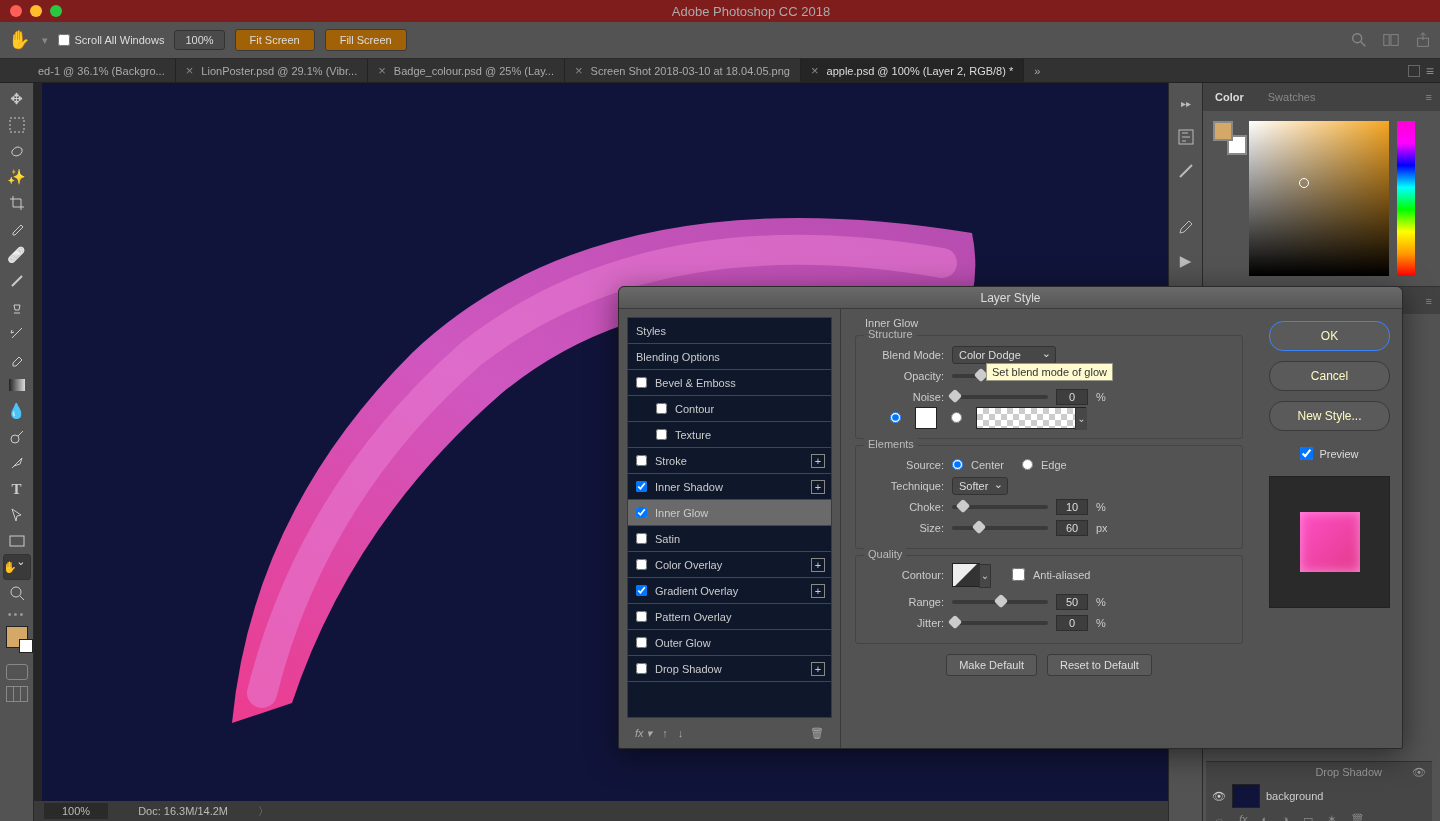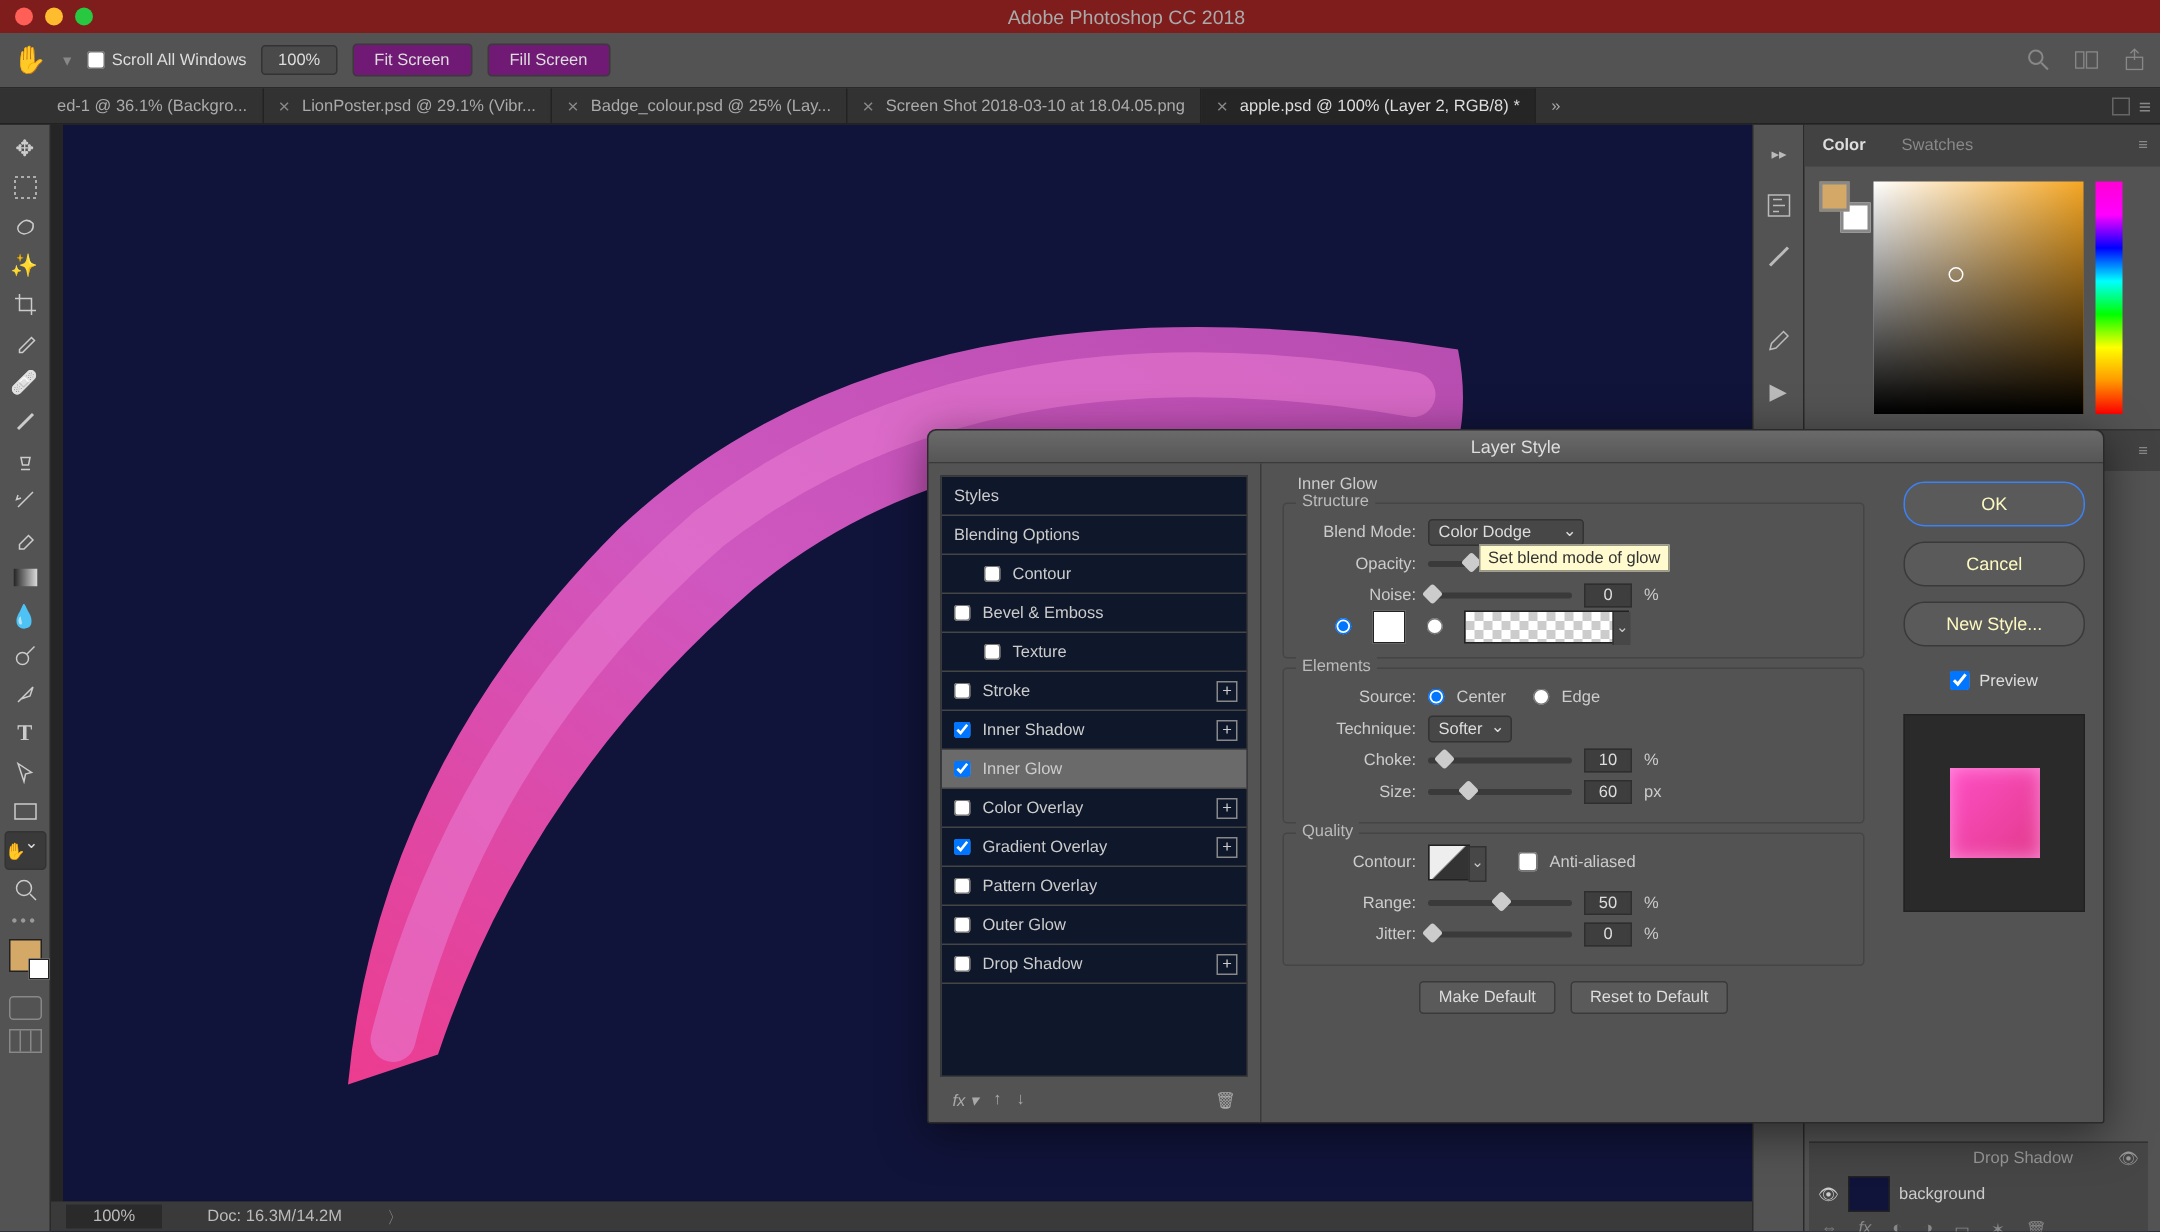--- a/index.html
+++ b/index.html
@@ -11,21 +11,21 @@
 .dot { width: 12px; height: 12px; border-radius: 50%; }
 .dot.r { background: #ff5f57; } .dot.y { background: #febc2e; } .dot.g { background: #28c840; }
 .titlebar .title { flex: 1; text-align: center; color: #aaa; font-size: 13px; }
 
 
 .optbar { height: 37px; background: #535353; border-bottom: 1px solid #2a2a2a; display: flex; align-items: center; padding: 0 8px; gap: 10px; }
 .optbar .ico { width: 24px; height: 24px; display: flex; align-items: center; justify-content: center; font-size: 18px; }
 .chk { display: flex; align-items: center; gap: 5px; color: #ddd; }
 .chk input { width: 12px; height: 12px; }
 .zoom { background: #4a4a4a; border: 1px solid #333; padding: 3px 10px; color: #ddd; border-radius: 3px; }
-.obtn { background: #701a75; border: 1px solid #3a3a3a; padding: 4px 14px; color: #ddd; border-radius: 3px; cursor: pointer; }
+.obtn { background: #a16207; border: 1px solid #3a3a3a; padding: 4px 14px; color: #ddd; border-radius: 3px; cursor: pointer; }
 .optbar .right { margin-left: auto; display: flex; gap: 14px; }
 .righticon { width: 18px; height: 18px; opacity: .6; }
 
 
 .tabs { height: 24px; background: #323232; display: flex; align-items: stretch; border-bottom: 1px solid #222; position: relative; }
 .tab { display: flex; align-items: center; padding: 0 10px; gap: 8px; border-right: 1px solid #222; font-size: 11px; color: #aaa; cursor: pointer; max-width: 200px; white-space: nowrap; overflow: hidden; }
 .tab .x { color: #888; font-size: 13px; }
 .tab.active { background: #252525; color: #ddd; }
 .tabs .more { padding: 0 10px; display: flex; align-items: center; color: #aaa; }
 .tabs .far-right { position: absolute; right: 0; top: 0; height: 100%; display: flex; align-items: center; gap: 6px; padding-right: 6px; }
@@ -386,45 +386,49 @@
 </div>
 
 <div class="dialog">
   <div class="dlg-title">Layer Style</div>
   <div class="dlg-body">
 
     <div class="styles-col">
       <div class="styles-list">
         <div class="srow head">Styles</div>
         <div class="srow head">Blending Options</div>
+        <div class="srow">
+            <input type="checkbox" style="">
+            <span>Bevel &amp; Emboss</span>
+          </div>
         <div class="srow indent">
             <input type="checkbox" style="">
             <span>Contour</span>
-          </div>
-        <div class="srow">
-            <input type="checkbox" style="">
-            <span>Bevel &amp; Emboss</span>
           </div>
         <div class="srow indent">
             <input type="checkbox" style="">
             <span>Texture</span>
           </div>
         <div class="srow">
             <input type="checkbox" style="">
             <span>Stroke</span>
             <div class="plusbox">+</div>
           </div>
         <div class="srow">
             <input type="checkbox" checked="" style="">
             <span>Inner Shadow</span>
             <div class="plusbox">+</div>
           </div>
         <div class="srow selected">
             <input type="checkbox" checked="" style="">
             <span>Inner Glow</span>
+          </div>
+        <div class="srow">
+            <input type="checkbox" style="">
+            <span>Satin</span>
           </div>
         <div class="srow">
             <input type="checkbox" style="">
             <span>Color Overlay</span>
             <div class="plusbox">+</div>
           </div>
         <div class="srow">
             <input type="checkbox" checked="" style="">
             <span>Gradient Overlay</span>
             <div class="plusbox">+</div>

